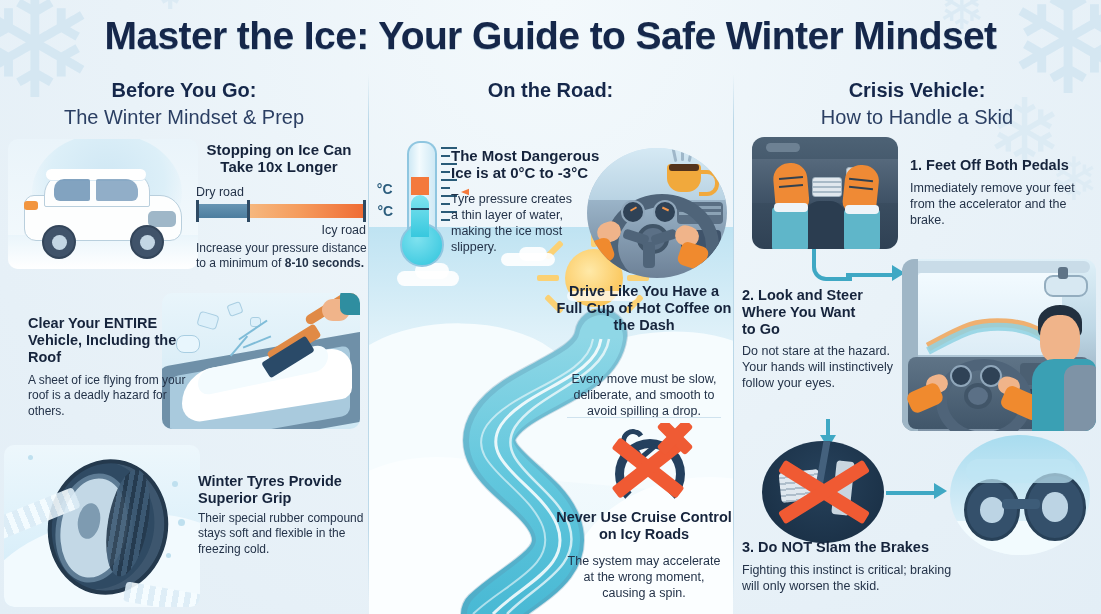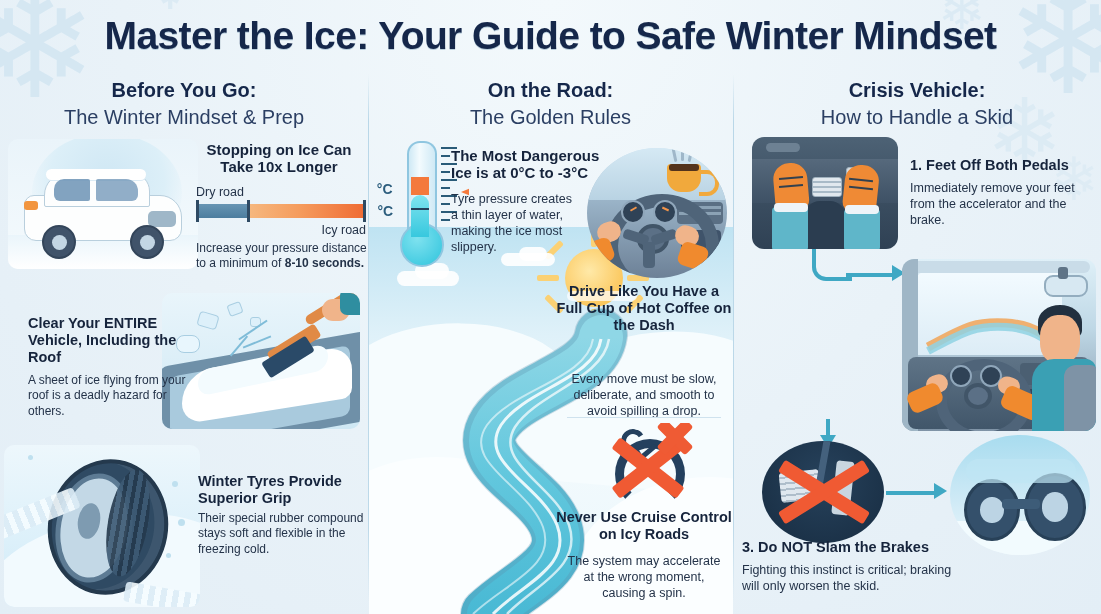--- a/index.html
+++ b/index.html
@@ -163,21 +163,20 @@
 
   <div class="title">Master the Ice: Your Guide to Safe Winter Mindset</div>
 
   <div class="colheads">
     <div class="colhead c1">
       <div class="ch1">Before You Go:</div>
       <div class="ch2">The Winter Mindset &amp; Prep</div>
     </div>
     <div class="colhead c2">
       <div class="ch1">On the Road:</div>
-      <div class="ch2">The Golden Rules</div>
     </div>
     <div class="colhead c3">
       <div class="ch1">Crisis Vehicle:</div>
       <div class="ch2">How to Handle a Skid</div>
     </div>
   </div>
 
   <div class="divider d1"></div>
   <div class="divider d2"></div>
 
@@ -460,20 +459,24 @@
       <div class="sleeve" style="left:6px;top:128px;width:34px;height:22px;transform:rotate(-24deg);"></div>
       <div class="hand" style="left:96px;top:118px;width:22px;height:18px;transform:rotate(16deg);"></div>
       <div class="sleeve" style="left:100px;top:132px;width:40px;height:24px;transform:rotate(24deg);"></div>
 
       <div class="driver-hair" style="left:136px;top:46px;width:44px;height:34px;"></div>
       <div class="driver-head" style="left:138px;top:56px;width:40px;height:48px;"></div>
       <div style="position:absolute;left:130px;top:100px;width:64px;height:72px;background:#3aa0b4;border-radius:22px 10px 0 0;"></div>
       <div style="position:absolute;left:162px;top:106px;width:34px;height:66px;background:#7e93a6;border-radius:12px 8px 0 0;"></div>
     </div>
 
+    <div class="block" style="left:8px;top:152px;width:170px;">
+      <div class="h-bold" style="font-size:14.5px;width:124px;">2. Look and Steer Where You Want to Go</div>
+      <div class="body-t" style="margin-top:6px;width:158px;font-size:12.5px;">Do not stare at the hazard. Your hands will instinctively follow your eyes.</div>
+    </div>
 
     <div class="arrow-v" style="left:92px;top:284px;height:18px;"></div>
     <div class="arrow-head-d" style="left:86px;top:300px;"></div>
 
     <div class="art circ brakecirc" style="left:28px;top:306px;width:122px;height:102px;border-radius:50%;">
       <div style="position:absolute;left:18px;top:30px;width:40px;height:30px;background:repeating-linear-gradient(180deg,#dfe8ef 0 4px,#aebecb 4px 6px);border-radius:4px;transform:rotate(-6deg);"></div>
       <div style="position:absolute;left:72px;top:20px;width:18px;height:54px;background:#c9d6e0;border-radius:4px;transform:rotate(6deg);"></div>
       <div style="position:absolute;left:58px;top:-4px;width:7px;height:48px;background:#44617d;border-radius:4px;transform:rotate(10deg);"></div>
       <div class="xbig" style="left:12px;top:44px;width:100px;transform:rotate(32deg);"></div>
       <div class="xbig" style="left:12px;top:44px;width:100px;transform:rotate(-32deg);"></div>

